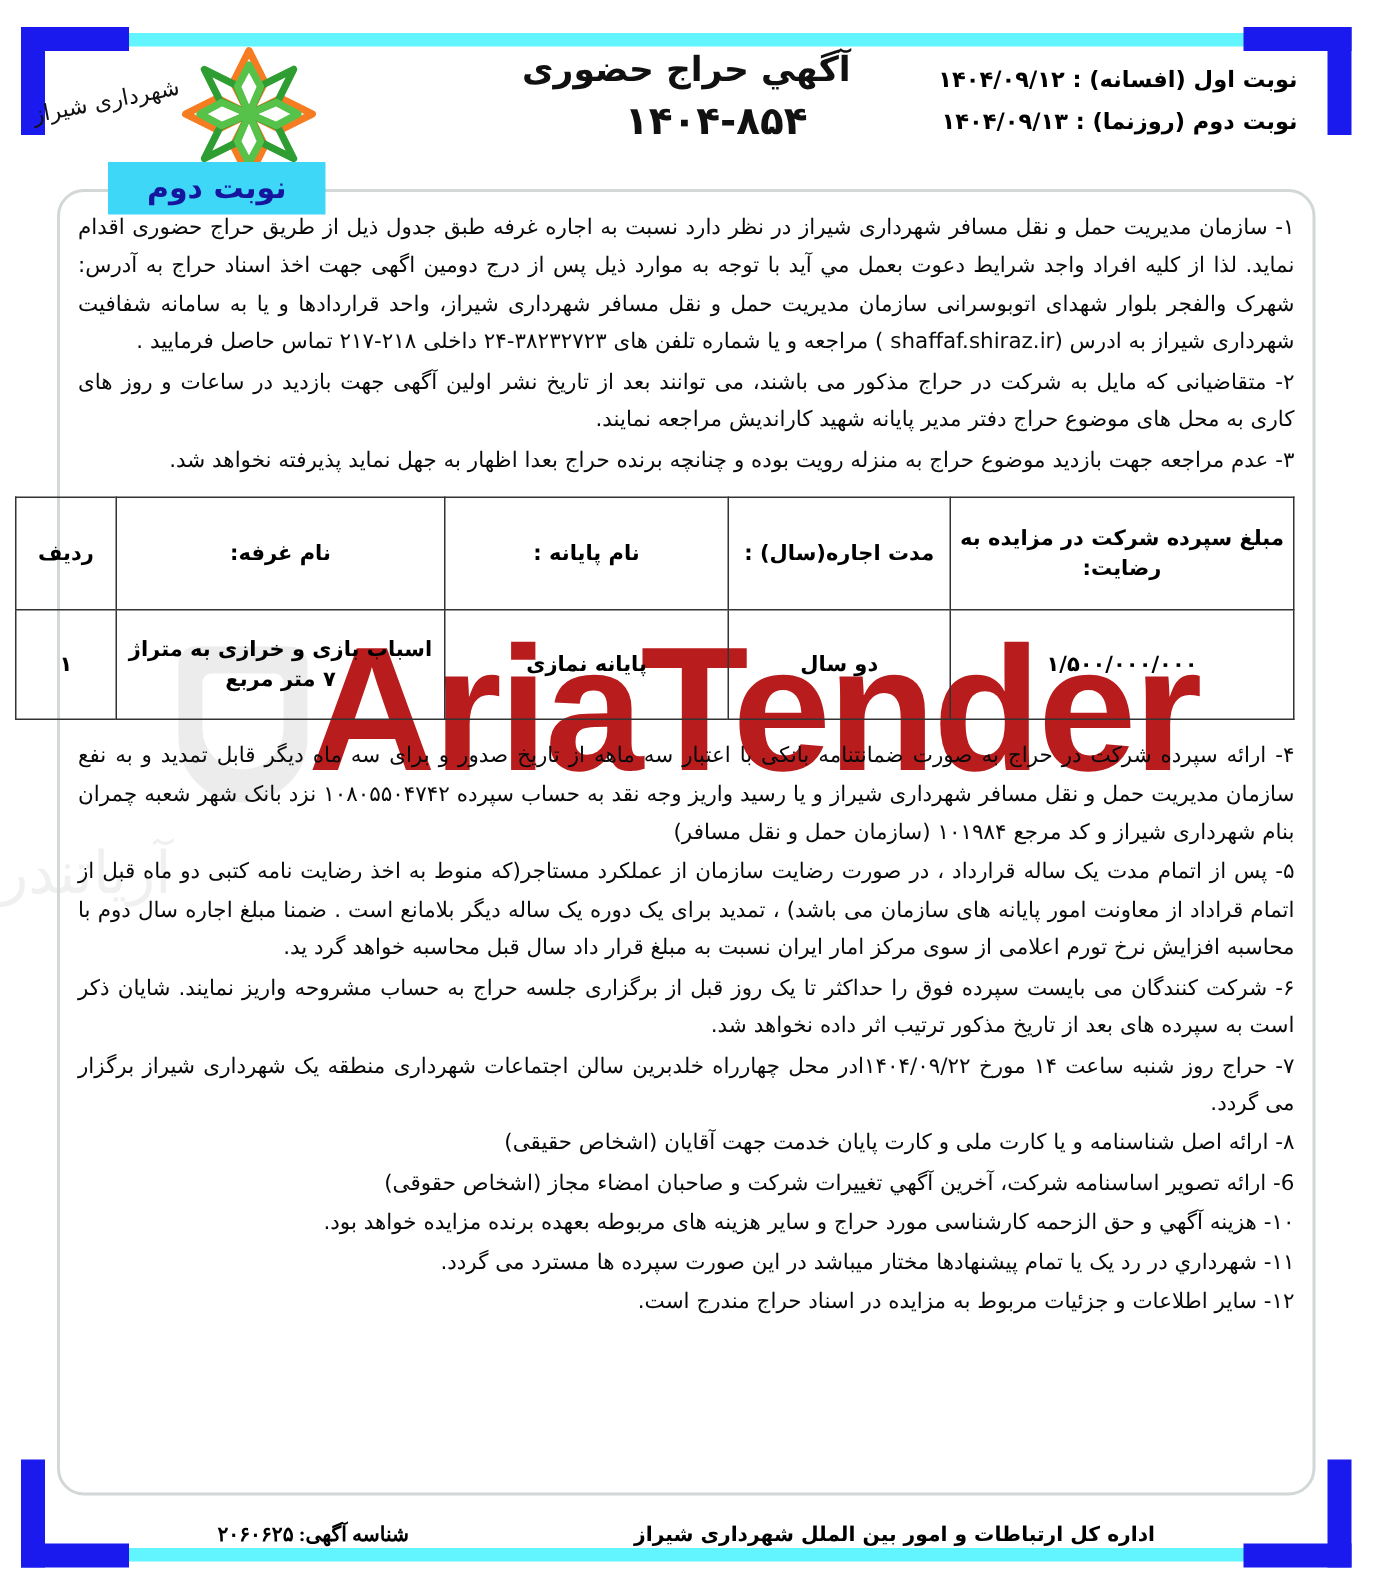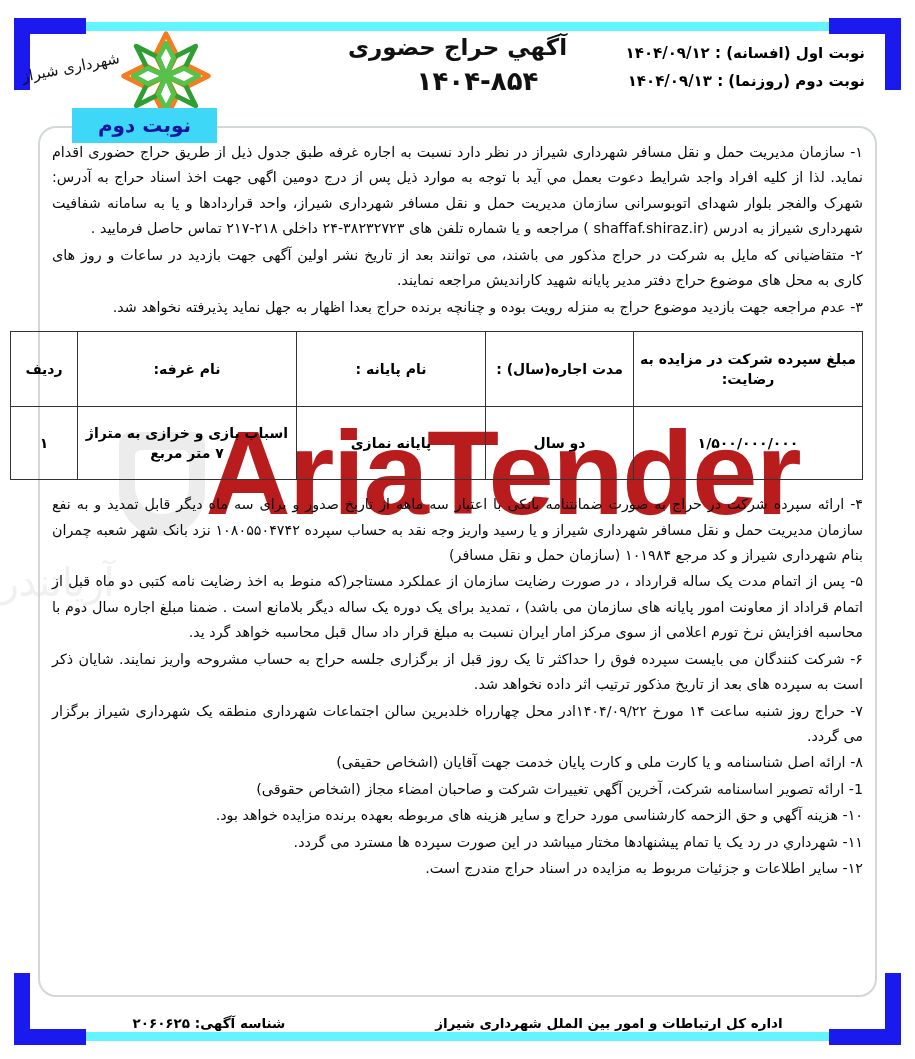--- a/index.html
+++ b/index.html
@@ -239,21 +239,21 @@
     right: 52px;
     display: flex;
     align-items: center;
     justify-content: center;
     gap: 150px;
     z-index: 3;
     font-size: 13.5px;
     font-weight: bold;
     color: #000;
   }
-  .footer-id { white-space: nowrap; }
+  .footer-id { white-space: nowrap; font-family: Liberation Serif, serif; }
   .footer-dept { white-space: nowrap; }
 </style>
 </head>
 <body>
 
 <div class="page">
 
   <div class="edge-line-top"></div>
   <div class="edge-line-bottom"></div>
   <div class="corner corner-tl"></div>
@@ -334,21 +334,21 @@
           <td>۱</td>
         </tr>
       </tbody>
     </table>
 
     <p class="para">۴- ارائه سپرده شرکت در حراج  به صورت ضمانتنامه بانکی با اعتبار سه ماهه از تاریخ صدور و برای سه ماه دیگر قابل تمدید و به نفع سازمان مدیریت حمل و نقل  مسافر شهرداری شیراز و یا رسید واریز وجه نقد به حساب سپرده ۱۰۸۰۵۵۰۴۷۴۲ نزد  بانک شهر شعبه چمران بنام شهرداری شیراز و کد مرجع ۱۰۱۹۸۴ (سازمان حمل و نقل مسافر)</p>
     <p class="para">۵- پس از اتمام مدت یک ساله قرارداد ، در صورت رضایت سازمان از عملکرد مستاجر(که منوط به اخذ رضایت نامه کتبی دو ماه قبل از اتمام قراداد از معاونت امور پایانه های سازمان می باشد) ، تمدید برای یک دوره  یک ساله دیگر بلامانع است . ضمنا مبلغ اجاره سال دوم با محاسبه افزایش نرخ تورم اعلامی از سوی مرکز امار ایران نسبت به مبلغ قرار داد سال قبل محاسبه خواهد گرد ید.</p>
     <p class="para">۶- شرکت کنندگان می بایست سپرده فوق را حداکثر تا یک روز قبل از برگزاری جلسه حراج به حساب مشروحه  واریز نمایند. شایان ذکر است به سپرده های بعد از تاریخ مذکور ترتیب اثر داده نخواهد شد.</p>
     <p class="para">۷- حراج روز شنبه ساعت   ۱۴ مورخ ۱۴۰۴/۰۹/۲۲ادر محل چهارراه خلدبرین سالن اجتماعات شهرداری منطقه یک شهرداری شیراز برگزار می گردد.</p>
     <p class="para">۸- ارائه اصل شناسنامه و یا کارت ملی و کارت پایان خدمت جهت آقایان (اشخاص حقیقی)</p>
-    <p class="para">1- ارائه تصویر اساسنامه شرکت، آخرین آگهي تغییرات شرکت و صاحبان امضاء مجاز (اشخاص حقوقی)</p>
+    <p class="para">6- ارائه تصویر اساسنامه شرکت، آخرین آگهي تغییرات شرکت و صاحبان امضاء مجاز (اشخاص حقوقی)</p>
     <p class="para">۱۰- هزینه آگهي و حق الزحمه کارشناسی مورد حراج و سایر هزینه های مربوطه بعهده برنده مزایده خواهد بود.</p>
     <p class="para">۱۱- شهرداري در رد یک یا تمام پیشنهادها مختار میباشد در این صورت سپرده ها مسترد می گردد.</p>
     <p class="para-tight">۱۲- سایر اطلاعات و جزئیات مربوط به مزایده در اسناد حراج مندرج است.</p>
   </div>
 
   <div class="footer">
     <div class="footer-dept">اداره کل ارتباطات و امور بین الملل شهرداری شیراز</div>
     <div class="footer-id">شناسه آگهی: ۲۰۶۰۶۲۵</div>
   </div>
 

